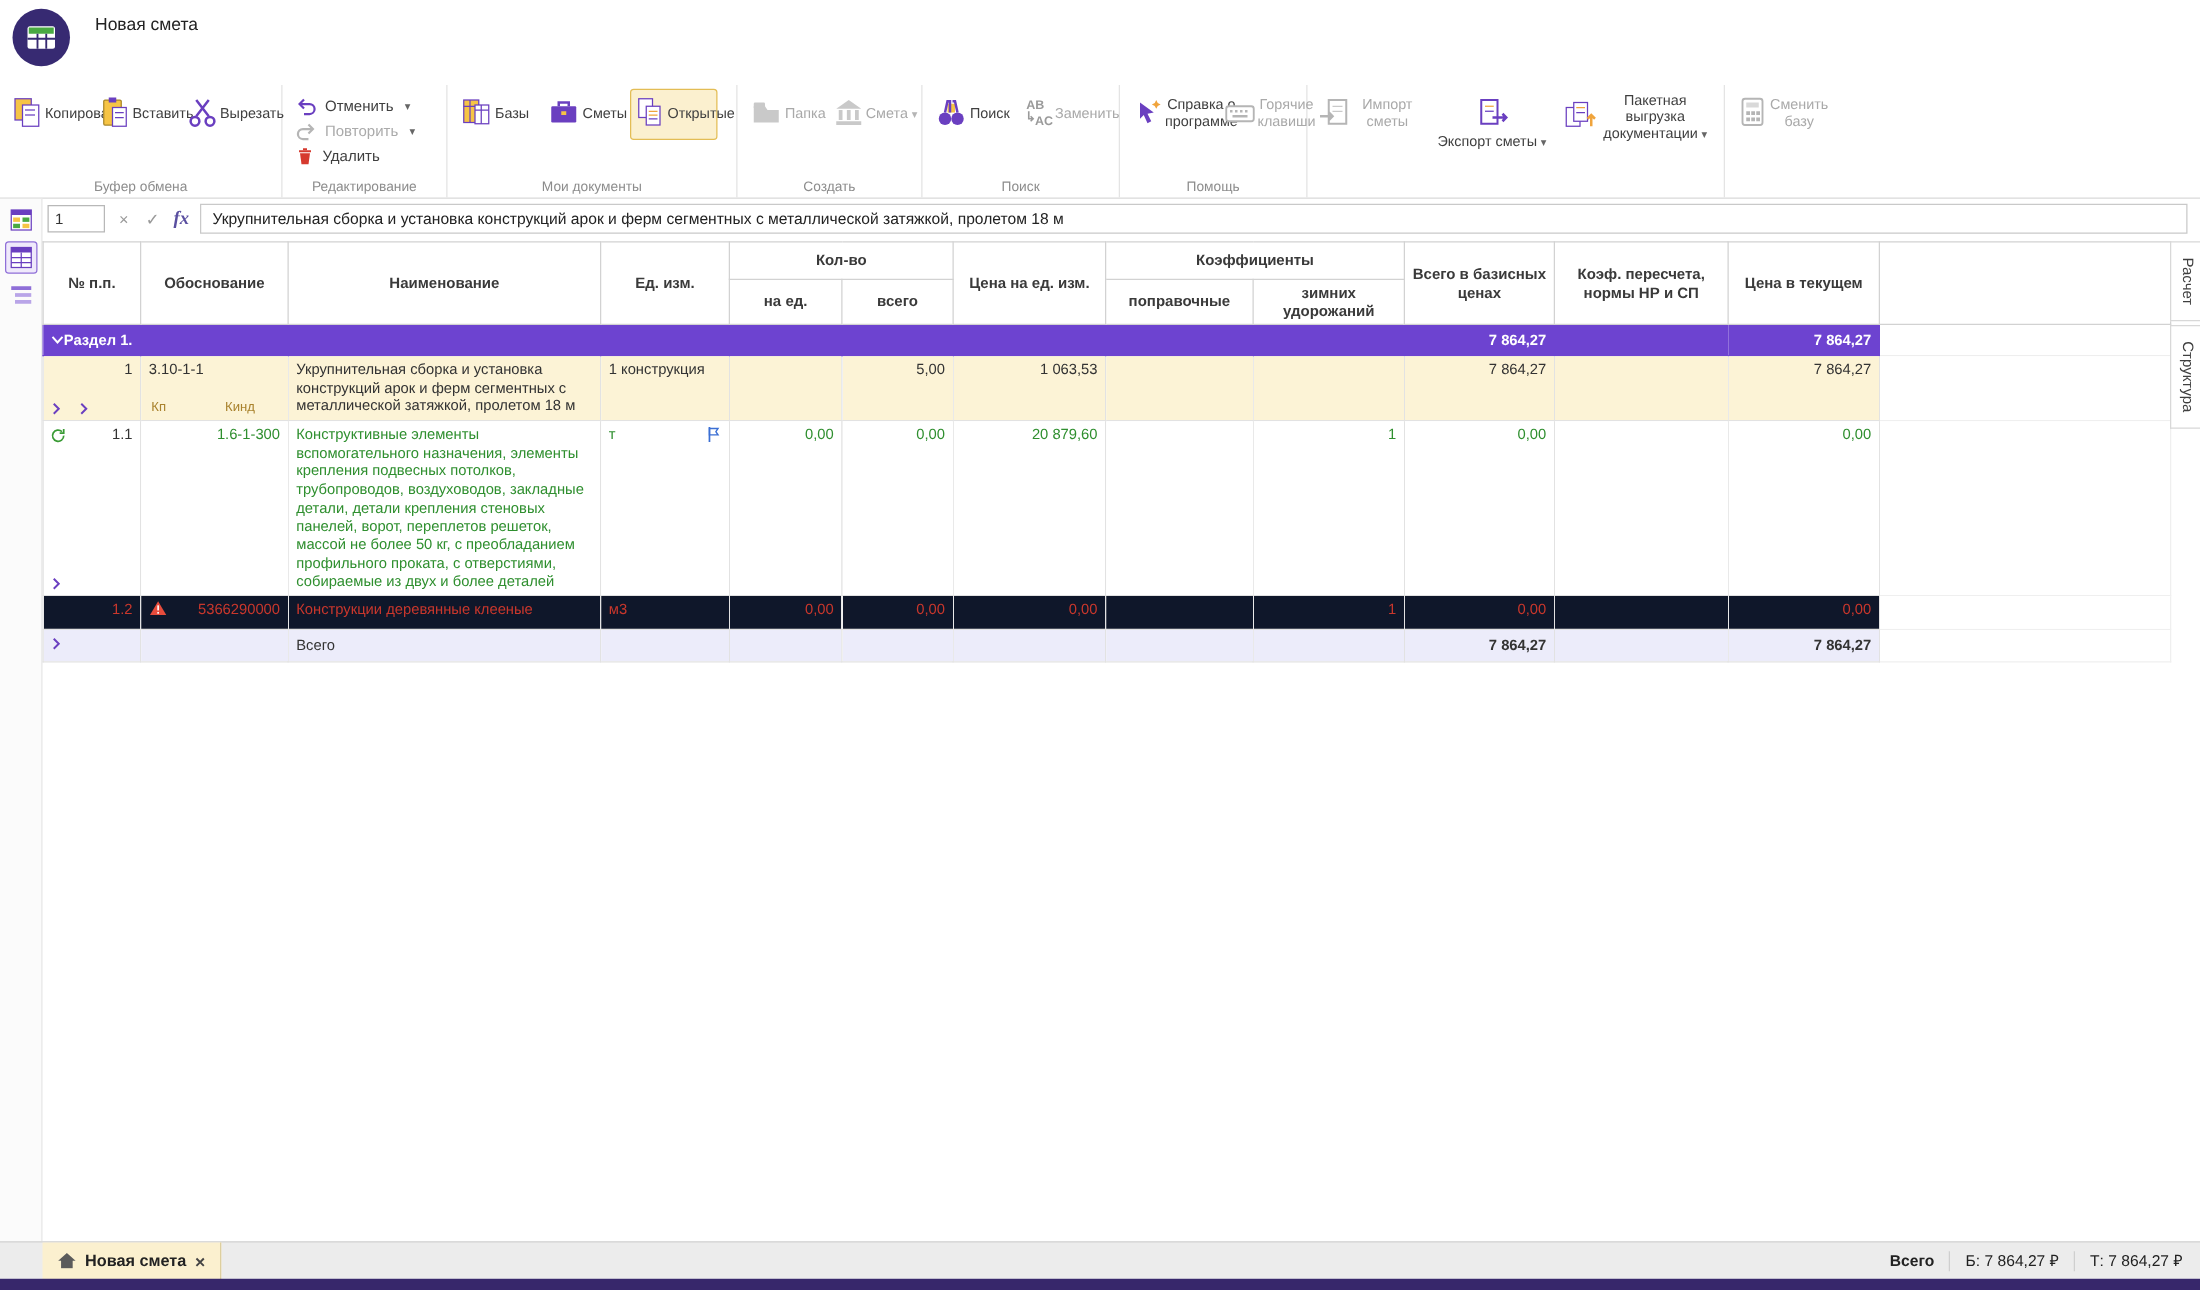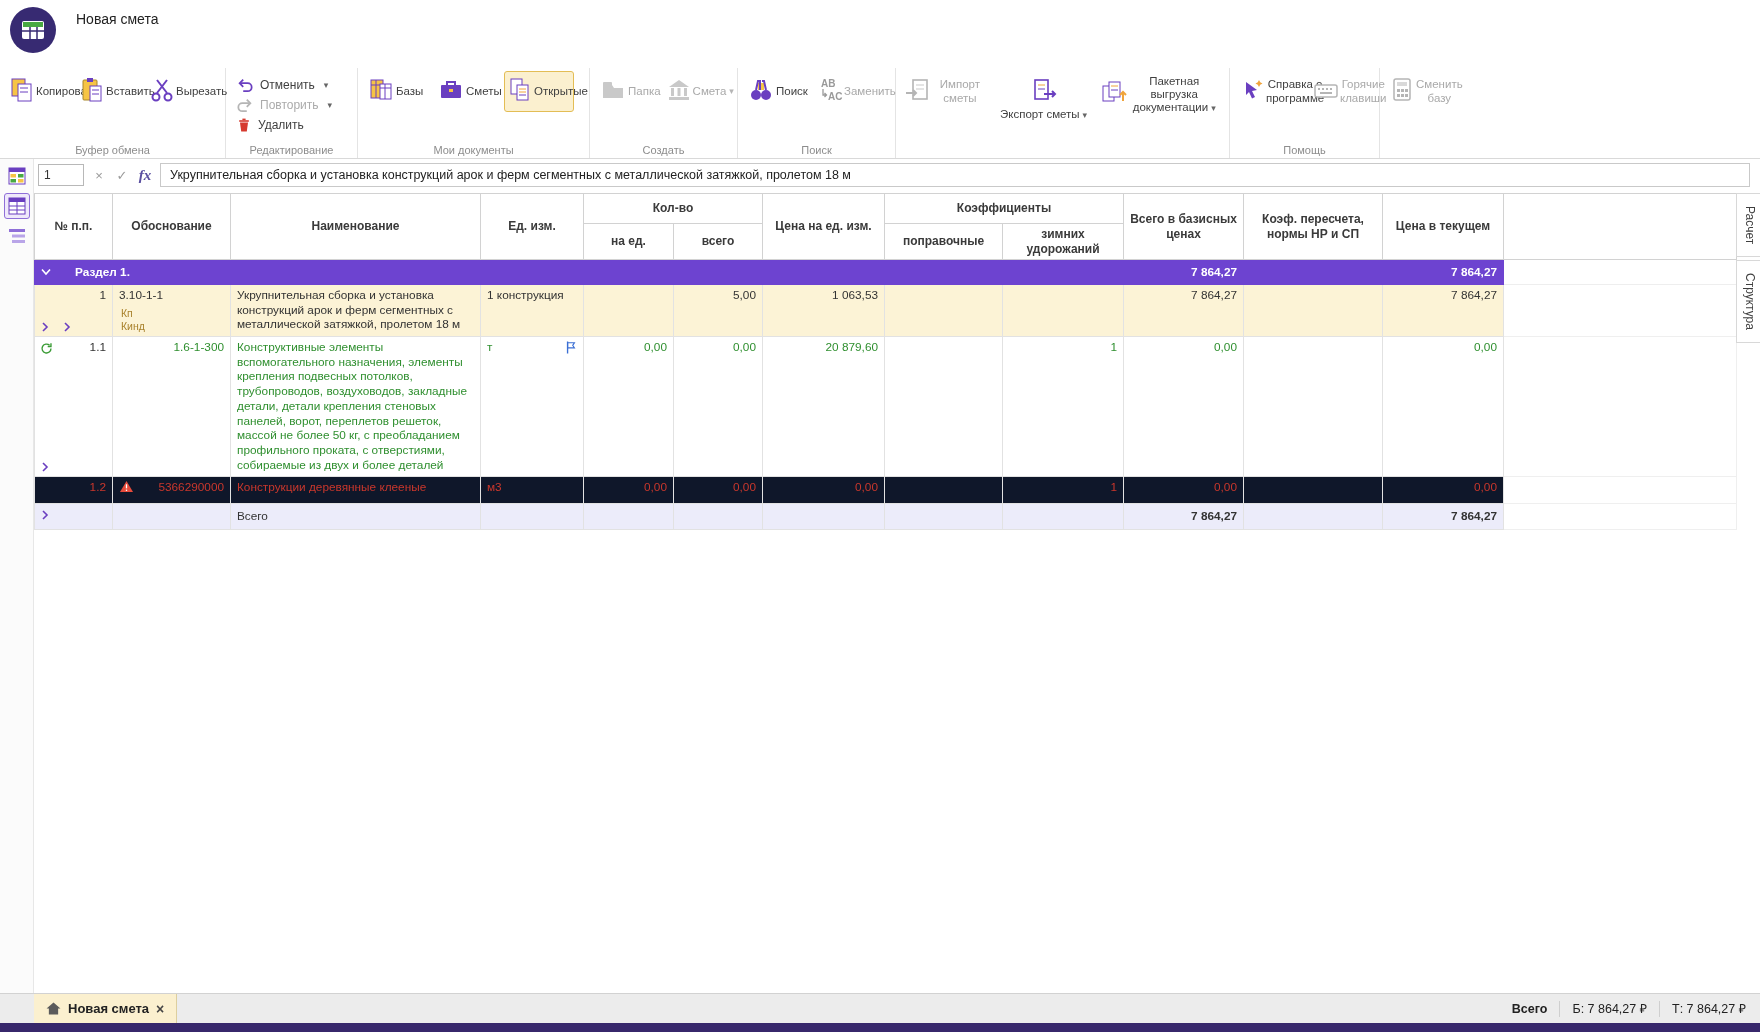--- a/index.html
+++ b/index.html
@@ -59,30 +59,30 @@
              padding:2px 4px; text-align:center; vertical-align:middle; line-height:1.2; }
   .grid td { border:1px solid #e2e2e2; padding:3px 6px; vertical-align:top; line-height:1.25; position:relative; }
   .h1 th { height:30px; }
   .h2 th { height:36px; font-weight:bold; }
   .num { text-align:right; }
   .b { font-weight:bold; }
   .g { color:#2f8f2f; }
   .rd { color:#c9372c; }
   .r-sec td { background:#6d43d0; color:#fff; border-color:#6d43d0; height:25px; vertical-align:middle; font-weight:bold; }
   .r-sec td.filler { background:#fff; border-color:#eee; }
-  .sec-label { display:flex; align-items:center; gap:24px; }
+  .sec-label { display:flex; align-items:center; gap:0; }
   .r1 td { background:#fcf3d6; height:52px; }
   .r11 td { background:#fff; }
   .r12 td { background:#0f172a; height:27px; }
   .r-tot td { background:#ececfa; height:26px; vertical-align:middle; }
   td.filler { background:#fff; border-color:#efefef; }
   .cell-top-right { text-align:right; }
   .chevrons { position:absolute; left:6px; bottom:4px; display:flex; gap:14px; }
   .just-sub { position:absolute; left:8px; right:26px; bottom:3px; display:flex; justify-content:space-between;
-              font-size:10.5px; color:#a9822d;flex-direction:column; }
+              font-size:10.5px; color:#a9822d; }
   .unit-flex { display:flex; justify-content:space-between; align-items:flex-start; }
   .just-flex { display:flex; justify-content:space-between; align-items:flex-start; gap:4px; }
   .refresh-pos { position:absolute; left:5px; top:5px; }
 
   
   .right-rail { position:absolute; right:0; top:193px; width:24px; display:flex; flex-direction:column; gap:3px; }
   .vtab { writing-mode:vertical-rl; padding:12px 3px; font-size:12px; color:#3f3f3f; background:#fff;
           border:1px solid #d8d8d8; border-right:none; }
 
   
@@ -264,58 +264,20 @@
               <text x="5" y="11" font-size="10" font-weight="bold" fill="#9a9a9a">AB</text>
               <path d="M7 13 v6 h3 M8.5 17 l2 2 -2 2" stroke="#9a9a9a" fill="none" stroke-width="1.3"></path>
               <text x="12" y="24" font-size="10" font-weight="bold" fill="#9a9a9a">AC</text>
             </svg>
         </span>
         <span>Заменить</span>
       </div>
       <div class="rgroup-label">Поиск</div>
     </div>
 
-    <div class="rgroup" style="width:334px;">
-      <div class="rbtn disabled" style="width:88px;">
-        <span class="ricon">
-          <svg width="28" height="28" viewBox="0 0 28 28">
-              <rect x="9" y="4" width="14" height="19" fill="#fff" stroke="#b5b5b5" stroke-width="1.6"></rect>
-              <line x1="12" y1="9" x2="20" y2="9" stroke="#c9c9c9"></line>
-              <line x1="12" y1="13" x2="20" y2="13" stroke="#c9c9c9"></line>
-              <path d="M2 17 h10 M9 14 l3 3 -3 3" stroke="#b5b5b5" stroke-width="2" fill="none"></path>
-            </svg>
-        </span>
-        <span>Импорт сметы</span>
-      </div>
-      <div class="rbtn" style="width:108px; flex-direction:column;">
-        <span class="ricon">
-          <svg width="28" height="28" viewBox="0 0 28 28">
-              <rect x="5" y="4" width="13" height="19" fill="#fff" stroke="#6a3fc0" stroke-width="1.6"></rect>
-              <line x1="8" y1="9" x2="15" y2="9" stroke="#f0a43c"></line>
-              <line x1="8" y1="13" x2="15" y2="13" stroke="#6a3fc0"></line>
-              <path d="M14 18 h11 M22 15 l3 3 -3 3" stroke="#6a3fc0" stroke-width="2" fill="none"></path>
-            </svg>
-        </span>
-        <span><span>Экспорт сметы</span><span class="caret">▾</span></span>
-      </div>
-      <div class="rbtn" style="width:126px;">
-        <span class="ricon">
-          <svg width="28" height="28" viewBox="0 0 28 28">
-              <rect x="4" y="7" width="11" height="15" fill="#fff" stroke="#6a3fc0"></rect>
-              <rect x="10" y="3" width="11" height="15" fill="#fff" stroke="#6a3fc0"></rect>
-              <line x1="12" y1="7" x2="19" y2="7" stroke="#f0a43c"></line>
-              <line x1="12" y1="11" x2="19" y2="11" stroke="#6a3fc0"></line>
-              <path d="M24 22 v-9 M21 16 l3 -3 3 3" stroke="#f0a43c" stroke-width="2" fill="none"></path>
-            </svg>
-        </span>
-        <span><span>Пакетная выгрузка документации</span><span class="caret">▾</span></span>
-      </div>
-      <div class="rgroup-label"></div>
-    </div>
-
     <div class="rgroup" style="width:150px;">
       <div class="rbtn" style="width:74px;">
         <span class="ricon">
           <svg width="28" height="28" viewBox="0 0 28 28">
               <path d="M8 6 L19 14 L14 15 L17 21 L14 22.5 L11 16 L8 19 Z" fill="#6a3fc0"></path>
               <path d="M21 4 l1.2 2.3 2.3 1.2 -2.3 1.2 -1.2 2.3 -1.2 -2.3 -2.3 -1.2 2.3 -1.2 z" fill="#f0a43c"></path>
             </svg>
         </span>
         <span>Справка о программе</span>
       </div>
@@ -326,20 +288,58 @@
               <rect x="6" y="12" width="2" height="2" fill="#b5b5b5"></rect>
               <rect x="10" y="12" width="2" height="2" fill="#b5b5b5"></rect>
               <rect x="14" y="12" width="2" height="2" fill="#b5b5b5"></rect>
               <rect x="18" y="12" width="2" height="2" fill="#b5b5b5"></rect>
               <rect x="8" y="16" width="12" height="2" fill="#b5b5b5"></rect>
             </svg>
         </span>
         <span>Горячие клавиши</span>
       </div>
       <div class="rgroup-label">Помощь</div>
+    </div>
+
+    <div class="rgroup" style="width:334px;">
+      <div class="rbtn disabled" style="width:88px;">
+        <span class="ricon">
+          <svg width="28" height="28" viewBox="0 0 28 28">
+              <rect x="9" y="4" width="14" height="19" fill="#fff" stroke="#b5b5b5" stroke-width="1.6"></rect>
+              <line x1="12" y1="9" x2="20" y2="9" stroke="#c9c9c9"></line>
+              <line x1="12" y1="13" x2="20" y2="13" stroke="#c9c9c9"></line>
+              <path d="M2 17 h10 M9 14 l3 3 -3 3" stroke="#b5b5b5" stroke-width="2" fill="none"></path>
+            </svg>
+        </span>
+        <span>Импорт сметы</span>
+      </div>
+      <div class="rbtn" style="width:108px; flex-direction:column;">
+        <span class="ricon">
+          <svg width="28" height="28" viewBox="0 0 28 28">
+              <rect x="5" y="4" width="13" height="19" fill="#fff" stroke="#6a3fc0" stroke-width="1.6"></rect>
+              <line x1="8" y1="9" x2="15" y2="9" stroke="#f0a43c"></line>
+              <line x1="8" y1="13" x2="15" y2="13" stroke="#6a3fc0"></line>
+              <path d="M14 18 h11 M22 15 l3 3 -3 3" stroke="#6a3fc0" stroke-width="2" fill="none"></path>
+            </svg>
+        </span>
+        <span><span>Экспорт сметы</span><span class="caret">▾</span></span>
+      </div>
+      <div class="rbtn" style="width:126px;">
+        <span class="ricon">
+          <svg width="28" height="28" viewBox="0 0 28 28">
+              <rect x="4" y="7" width="11" height="15" fill="#fff" stroke="#6a3fc0"></rect>
+              <rect x="10" y="3" width="11" height="15" fill="#fff" stroke="#6a3fc0"></rect>
+              <line x1="12" y1="7" x2="19" y2="7" stroke="#f0a43c"></line>
+              <line x1="12" y1="11" x2="19" y2="11" stroke="#6a3fc0"></line>
+              <path d="M24 22 v-9 M21 16 l3 -3 3 3" stroke="#f0a43c" stroke-width="2" fill="none"></path>
+            </svg>
+        </span>
+        <span><span>Пакетная выгрузка документации</span><span class="caret">▾</span></span>
+      </div>
+      <div class="rgroup-label"></div>
     </div>
 
     <div class="rgroup" style="width:92px; border-right:none;">
       <div class="rbtn disabled" style="width:76px;">
         <span class="ricon">
           <svg width="28" height="28" viewBox="0 0 28 28">
               <rect x="6" y="3" width="16" height="21" rx="2" fill="#fff" stroke="#b5b5b5" stroke-width="1.5"></rect>
               <rect x="9" y="6" width="10" height="4" fill="#d9d9d9"></rect>
               <rect x="9" y="13" width="3" height="3" fill="#b5b5b5"></rect>
               <rect x="13" y="13" width="3" height="3" fill="#b5b5b5"></rect>

